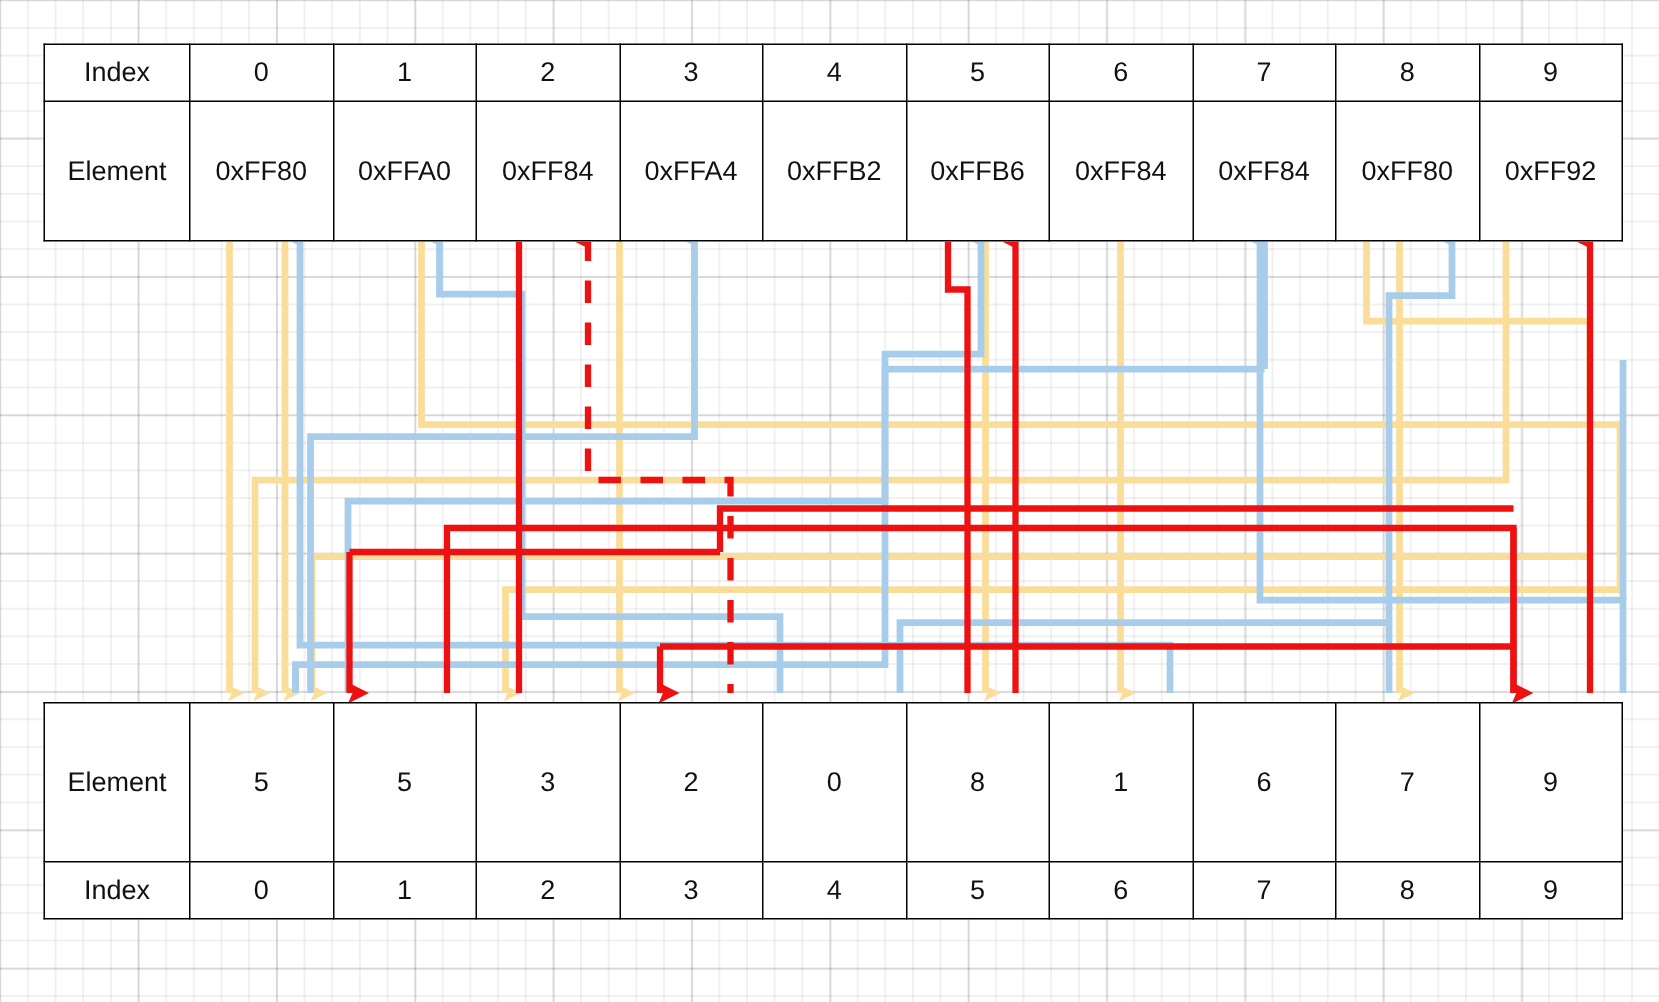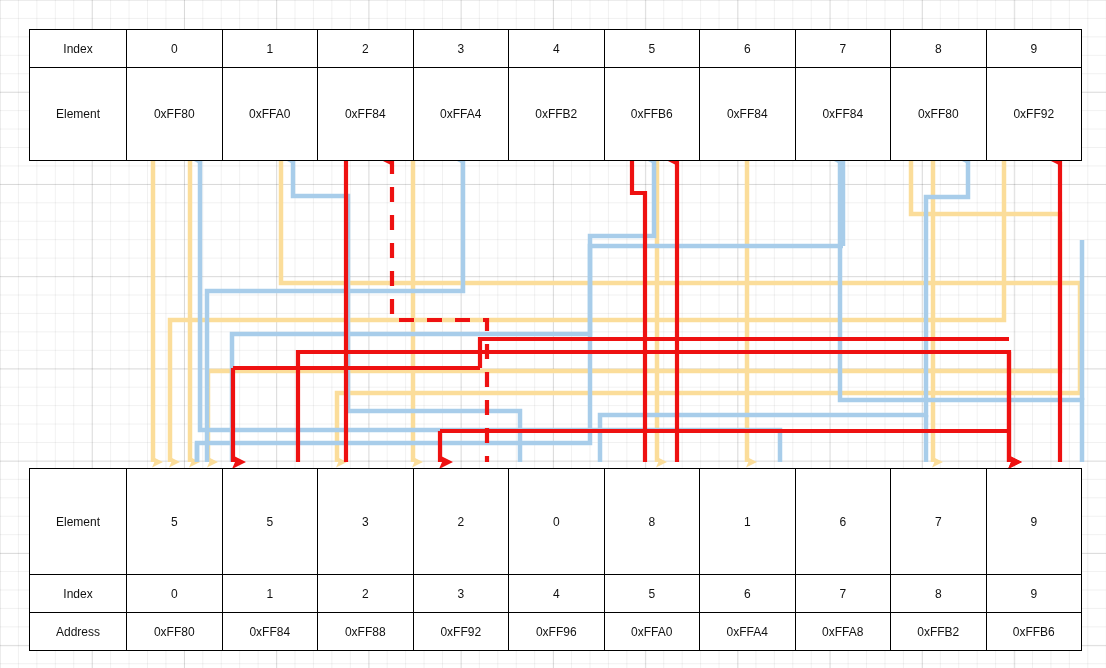--- a/index.html
+++ b/index.html
@@ -36,21 +36,21 @@
     position: absolute;
     border-collapse: collapse;
     background: #ffffff;
     table-layout: fixed;
   }
   table.memtable td {
     border: 1.6px solid #000000;
     text-align: center;
     vertical-align: middle;
     font-family: "Liberation Sans", sans-serif;
-    font-size: 12px;
+    font-size: 18px;
     color: #111111;
     background: #ffffff;
     padding: 0;
   }
   #top-table {
     left: 29px;
     top: 29px;
     width: 1053px;
   }
   #top-table td { height: 37px; }
@@ -179,29 +179,16 @@
         <td>1</td>
         <td>2</td>
         <td>3</td>
         <td>4</td>
         <td>5</td>
         <td>6</td>
         <td>7</td>
         <td>8</td>
         <td>9</td>
       </tr>
-      <tr class="row-address">
-        <td class="label-cell">Address</td>
-        <td>0xFF80</td>
-        <td>0xFF84</td>
-        <td>0xFF88</td>
-        <td>0xFF92</td>
-        <td>0xFF96</td>
-        <td>0xFFA0</td>
-        <td>0xFFA4</td>
-        <td>0xFFA8</td>
-        <td>0xFFB2</td>
-        <td>0xFFB6</td>
-      </tr>
     </tbody>
   </table>
 
 </div>
 
 </body></html>

